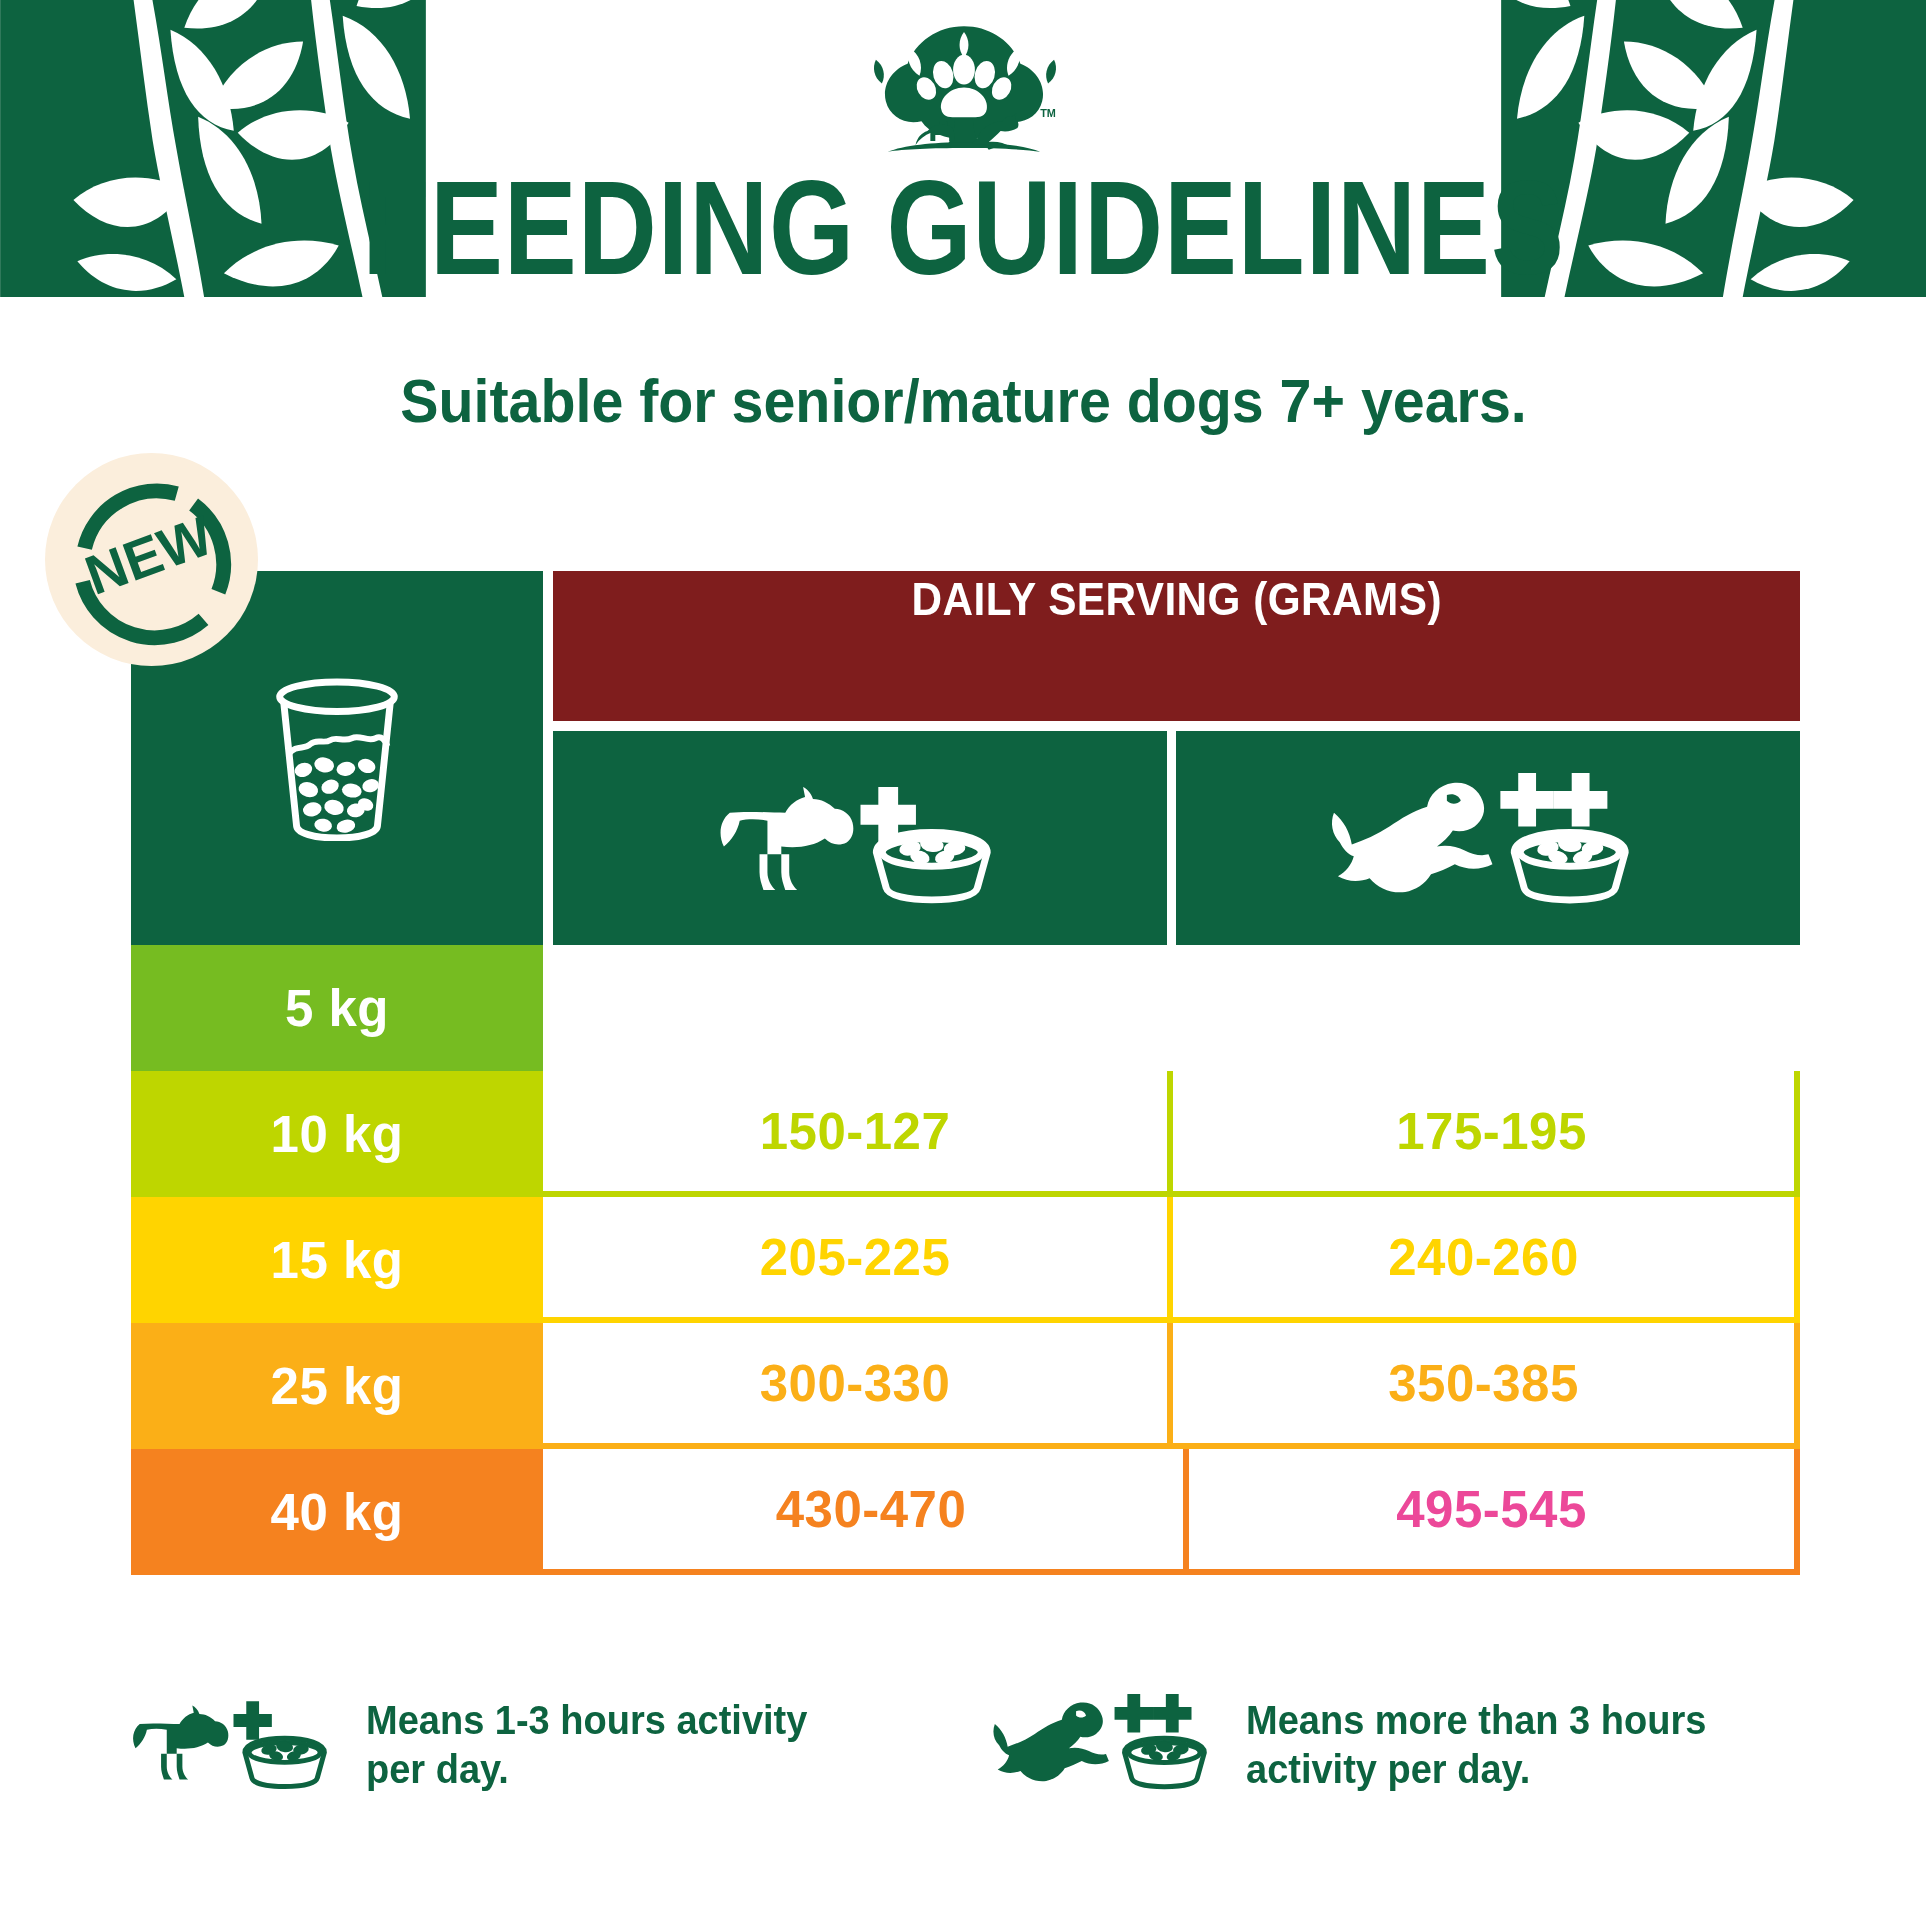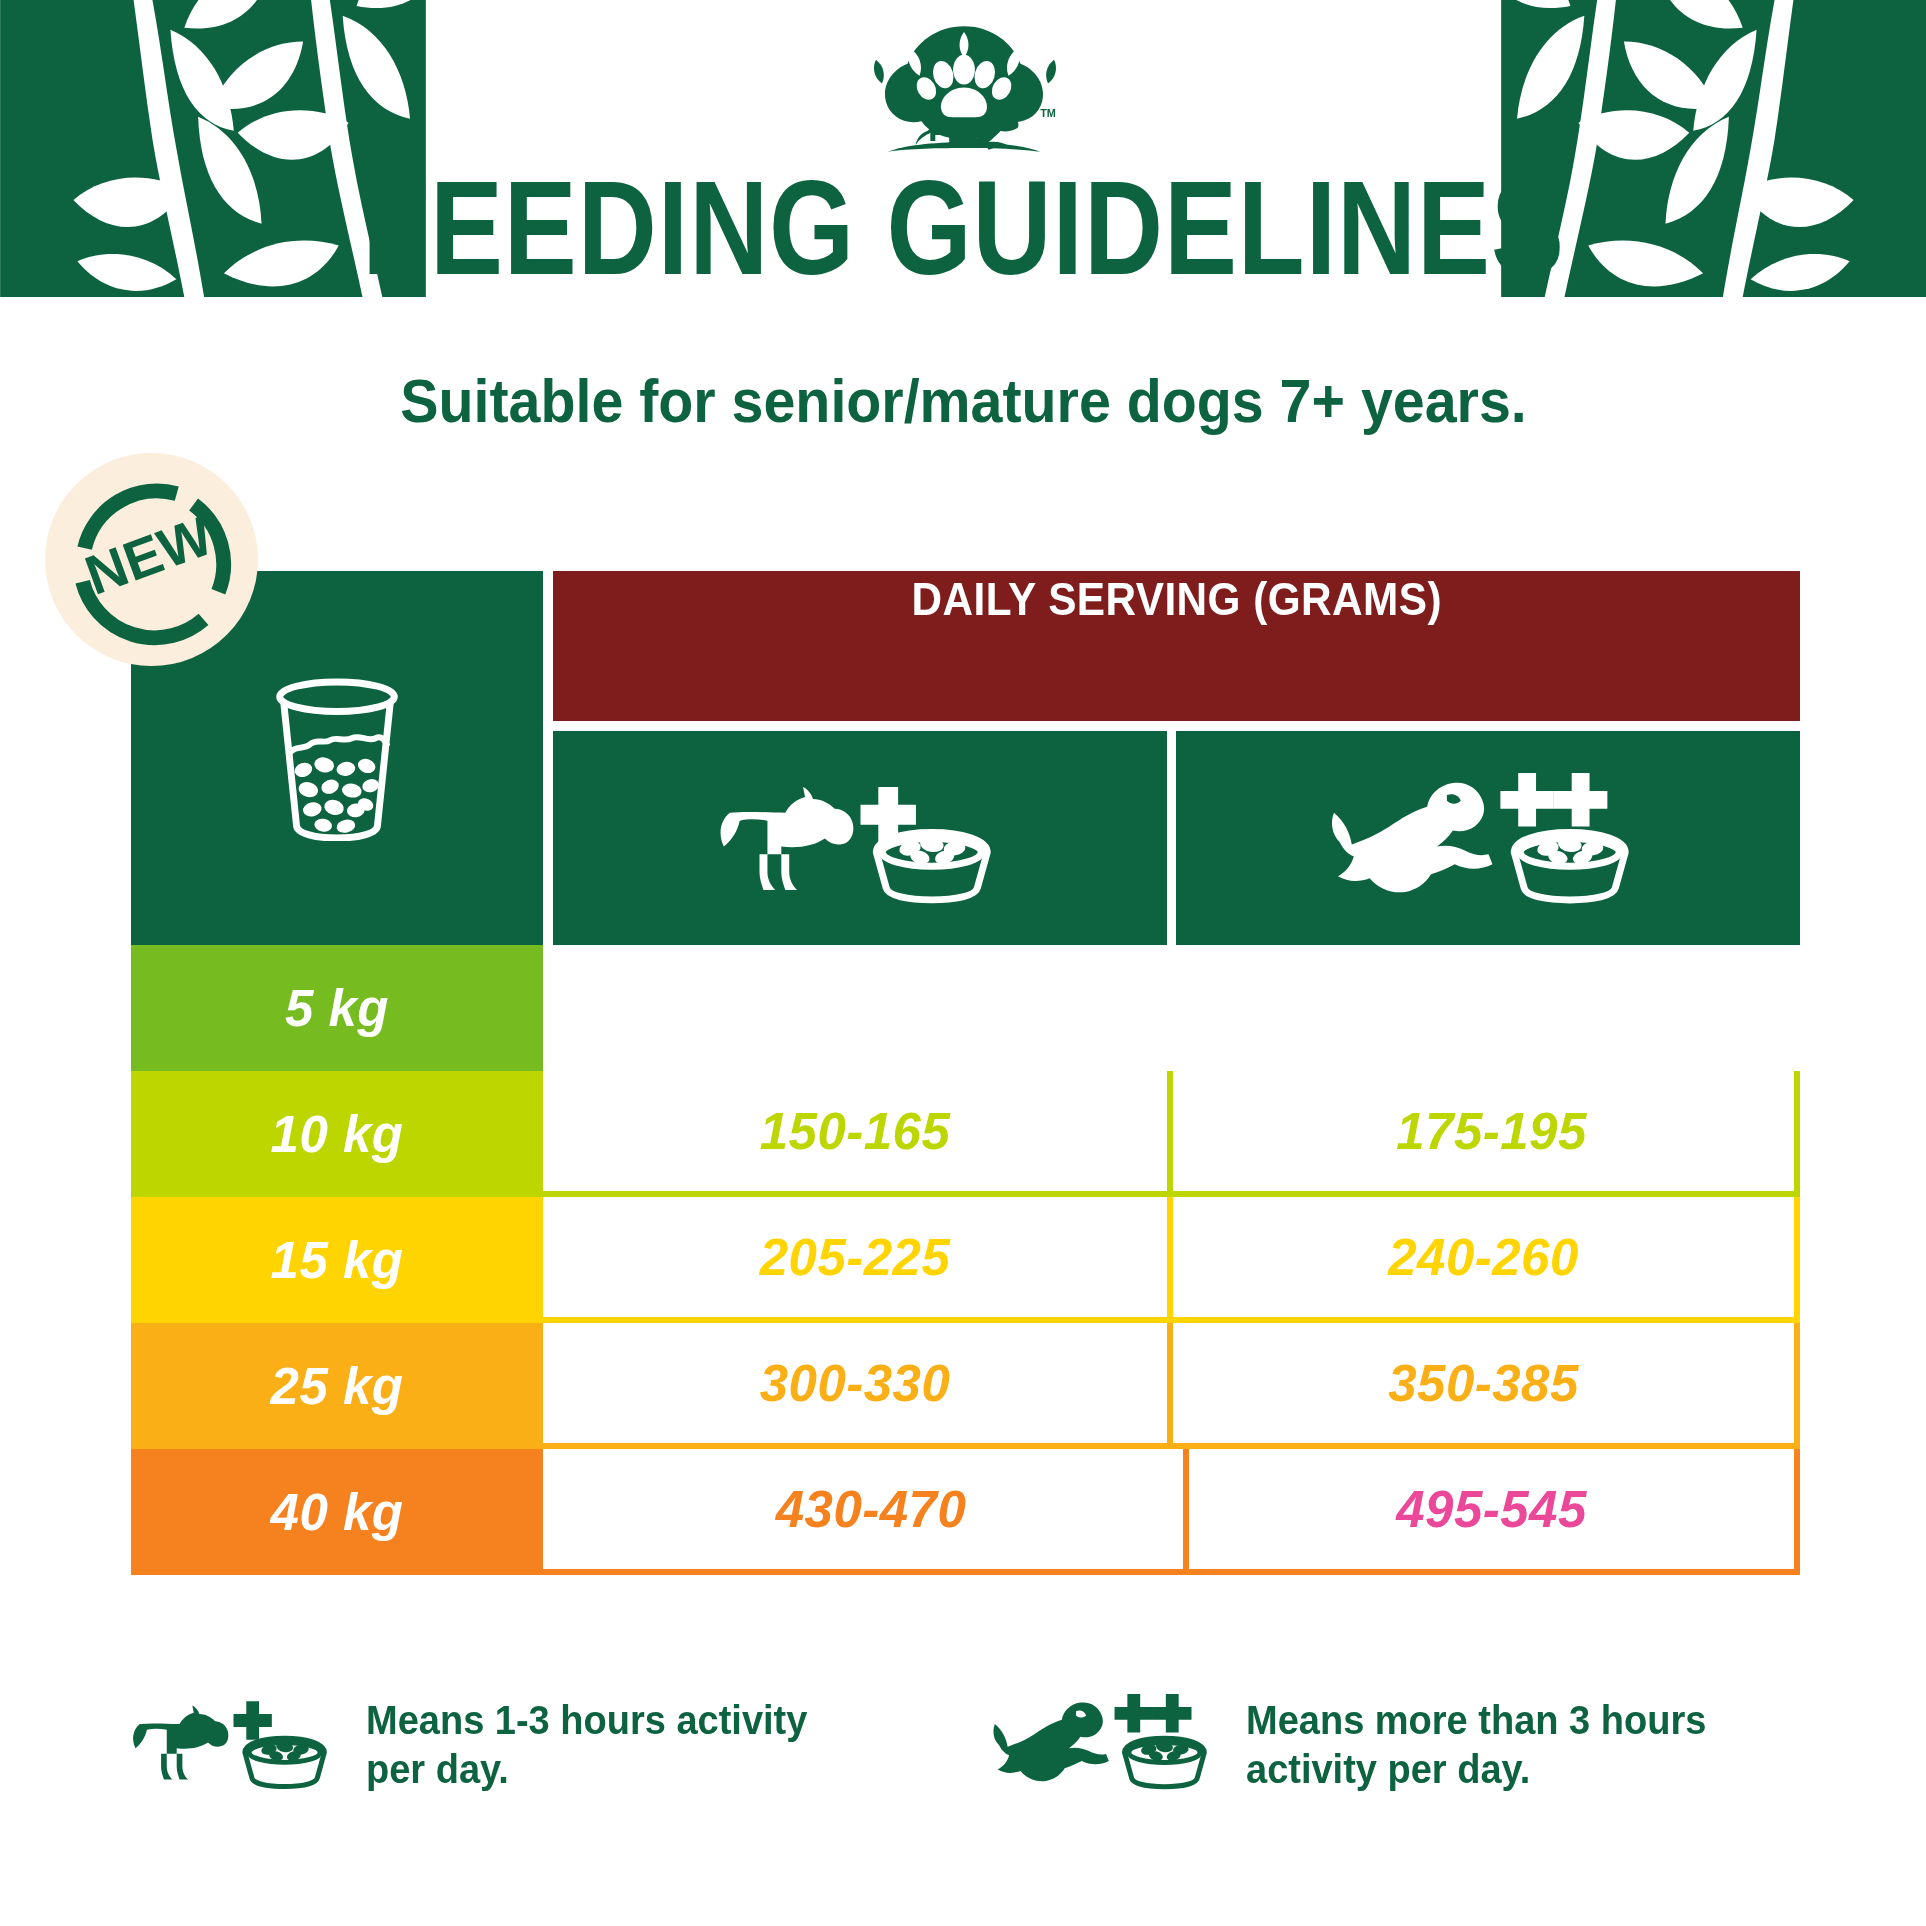--- a/index.html
+++ b/index.html
@@ -37,21 +37,21 @@
   .hdr-top{position:absolute;left:422px;top:0;right:0;height:150px;background:#7f1d1d;
            display:flex;align-items:flex-start;justify-content:center;}
   .hdr-top span{color:#fff;font-weight:700;font-size:47px;letter-spacing:0.5px;
                 transform:scaleX(0.9);display:inline-block;}
 
   .hdr-c1{position:absolute;left:422px;top:160px;width:614px;height:214px;background:#0D6340;
           display:flex;align-items:center;justify-content:center;}
   .hdr-c2{position:absolute;left:1045px;top:160px;right:0;height:214px;background:#0D6340;
           display:flex;align-items:center;justify-content:center;}
 
-  .rows{position:absolute;left:0;top:374px;right:0;bottom:0;font-style:italic;}
+  .rows{position:absolute;left:0;top:374px;right:0;bottom:0;}
   .row{position:relative;height:126px;display:flex;}
   .row .wcell{width:412px;display:flex;align-items:center;justify-content:center;
               color:#fff;font-weight:700;font-size:51px;letter-spacing:0.5px;}
   .row .vwrap{flex:1;display:flex;position:relative;}
   .row .vcell{flex:0 0 624px;display:flex;align-items:center;justify-content:center;
               font-weight:700;font-size:51px;letter-spacing:0.5px;background:#fff;}
   .row .vcell:last-child{flex:1;}
   .row .vwrap{border-style:solid;border-width:0 6px 6px 0;}
   .row .vcell:first-child{border-right-style:solid;border-right-width:6px;}
   .row:first-child .vwrap{border-top-width:0;}
@@ -274,21 +274,21 @@
 
     <div class="rows">
 
       <div class="row">
         <div class="wcell" style="background: rgb(118, 188, 33);">5 kg</div>
       </div>
 
       <div class="row">
         <div class="wcell" style="background: rgb(190, 214, 0);">10 kg</div>
         <div class="vwrap" style="border-color: rgb(190, 214, 0);">
-          <div class="vcell" style="border-right-color: rgb(190, 214, 0); color: rgb(190, 214, 0);">150-165</div>
+          <div class="vcell" style="border-right-color: rgb(190, 214, 0); color: rgb(190, 214, 0);">150-127</div>
           <div class="vcell" style="border-right-color: rgb(190, 214, 0); color: rgb(190, 214, 0); padding-left: 16px;">175-195</div>
         </div>
       </div>
 
       <div class="row">
         <div class="wcell" style="background: rgb(255, 212, 0);">15 kg</div>
         <div class="vwrap" style="border-color: rgb(255, 212, 0);">
           <div class="vcell" style="border-right-color: rgb(255, 212, 0); color: rgb(255, 212, 0);">205-225</div>
           <div class="vcell" style="border-right-color: rgb(255, 212, 0); color: rgb(255, 212, 0);">240-260</div>
         </div>

